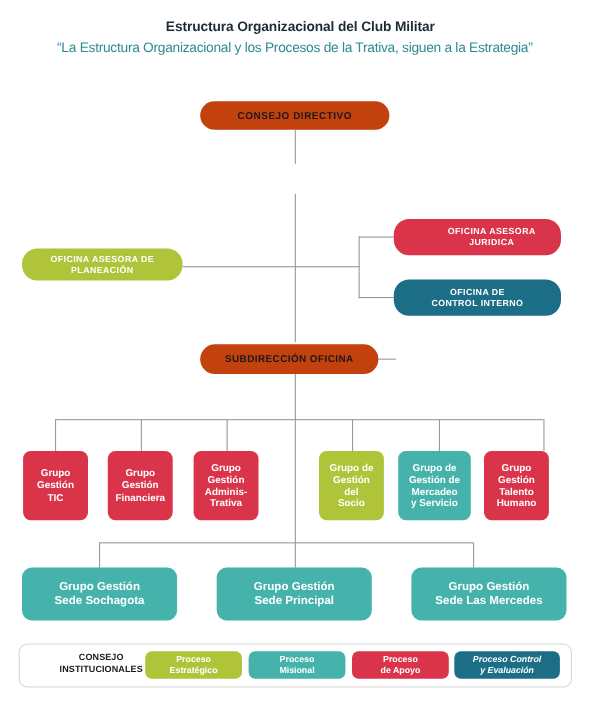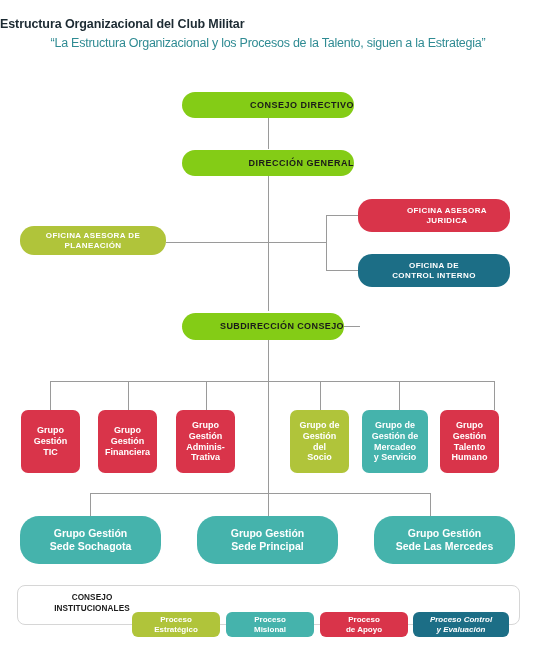--- a/index.html
+++ b/index.html
@@ -15,23 +15,24 @@
   }
   #chart {
     position: relative;
     width: 536px;
     height: 646px;
   }
 
   
   .title {
     position: absolute;
-    left: 0;
+    left: 13px;
     top: 17px;
     width: 520px;
+    text-align: center;
     font-size: 12.5px;
     font-weight: bold;
     color: #1d2b33;
     letter-spacing: -0.1px;
   }
   .subtitle {
     position: absolute;
     left: 0;
     top: 36px;
     width: 536px;
@@ -58,23 +59,23 @@
     justify-content: center;
     text-align: center;
     font-weight: bold;
     line-height: 1.22;
     color: #ffffff;
   }
   .node span { display: block; width: 100%; }
 
   .pill       { border-radius: 14px; }
   .rounded    { border-radius: 7px; }
-  .rounded-lg { border-radius: 19px; }
-
-  .c-grey  { background: #84cc16; color: #1a1a1a; text-align: right; }
+  .rounded-lg { border-radius: 9px; }
+
+  .c-grey  { background: #c2410c; color: #1a1a1a; }
   .c-red   { background: #d9344a; }
   .c-green { background: #b0c43a; }
   .c-teal  { background: #45b3ac; }
   .c-dteal { background: #1c6e86; }
 
   
   .legend-box {
     position: absolute;
     left: 17px;
     top: 585px;
@@ -103,30 +104,29 @@
     box-sizing: border-box;
     display: flex;
     align-items: center;
     justify-content: center;
     text-align: center;
     border-radius: 6px;
     color: #ffffff;
     font-weight: bold;
     font-size: 8px;
     line-height: 1.25;
-    margin-top: 20px;
   }
 </style>
 </head>
 <body>
 
 <div id="chart">
 
   <div class="title">Estructura Organizacional del Club Militar</div>
-  <div class="subtitle">“La Estructura Organizacional y los Procesos de la Talento, siguen a la Estrategia”</div>
+  <div class="subtitle">“La Estructura Organizacional y los Procesos de la Trativa, siguen a la Estrategia”</div>
 
   <div class="line vline" style="left:268px; top:118px; height:31px;"></div>
 
   <div class="line vline" style="left:268px; top:176px; height:135px;"></div>
 
   <div class="line hline" style="left:166px; top:242px; width:161px;"></div>
 
   <div class="line vline" style="left:326px; top:215px; height:56px;"></div>
   <div class="line hline" style="left:326px; top:215px; width:32px;"></div>
   <div class="line hline" style="left:326px; top:270px; width:32px;"></div>
@@ -146,41 +146,38 @@
   <div class="line vline" style="left:268px; top:381px; height:135px;"></div>
 
   <div class="line hline" style="left:90px; top:493px; width:340px;"></div>
   <div class="line vline" style="left:90px;  top:493px; height:23px;"></div>
   <div class="line vline" style="left:430px; top:493px; height:23px;"></div>
 
   <div class="node pill c-grey" style="left:182px; top:92px; width:172px; height:26px; font-size:9px; letter-spacing:0.5px;">
     <span>CONSEJO DIRECTIVO</span>
   </div>
 
-  <div class="node pill c-grey" style="left:182px; top:150px; width:172px; height:26px; font-size:9px; letter-spacing:0.5px;">
-    <span>DIRECCIÓN GENERAL</span>
-  </div>
 
   <div class="node pill c-green" style="left:20px; top:226px; width:146px; height:29px; font-size:8px; letter-spacing:0.4px; white-space:pre-line;">
     <span>OFICINA ASESORA DE
 PLANEACIÓN</span>
   </div>
 
   <div class="node pill c-red" style="left:358px; top:199px; width:152px; height:33px; font-size:8px; letter-spacing:0.4px; white-space:pre-line;padding-left:26px;">
     <span>OFICINA ASESORA
 JURIDICA</span>
   </div>
 
   <div class="node pill c-dteal" style="left:358px; top:254px; width:152px; height:33px; font-size:8px; letter-spacing:0.4px; white-space:pre-line;">
     <span>OFICINA DE
 CONTROL INTERNO</span>
   </div>
 
   <div class="node pill c-grey" style="left:182px; top:313px; width:162px; height:27px; font-size:9px; letter-spacing:0.4px;">
-    <span>SUBDIRECCIÓN CONSEJO</span>
+    <span>SUBDIRECCIÓN OFICINA</span>
   </div>
 
 
   <div class="node rounded c-red" style="left:21px; top:410px; width:59px; height:63px; font-size:9px; white-space:pre-line;">
     <span>Grupo
 Gestión
 TIC</span>
   </div>
   <div class="node rounded c-red" style="left:98px; top:410px; width:59px; height:63px; font-size:9px; white-space:pre-line;">
     <span>Grupo

